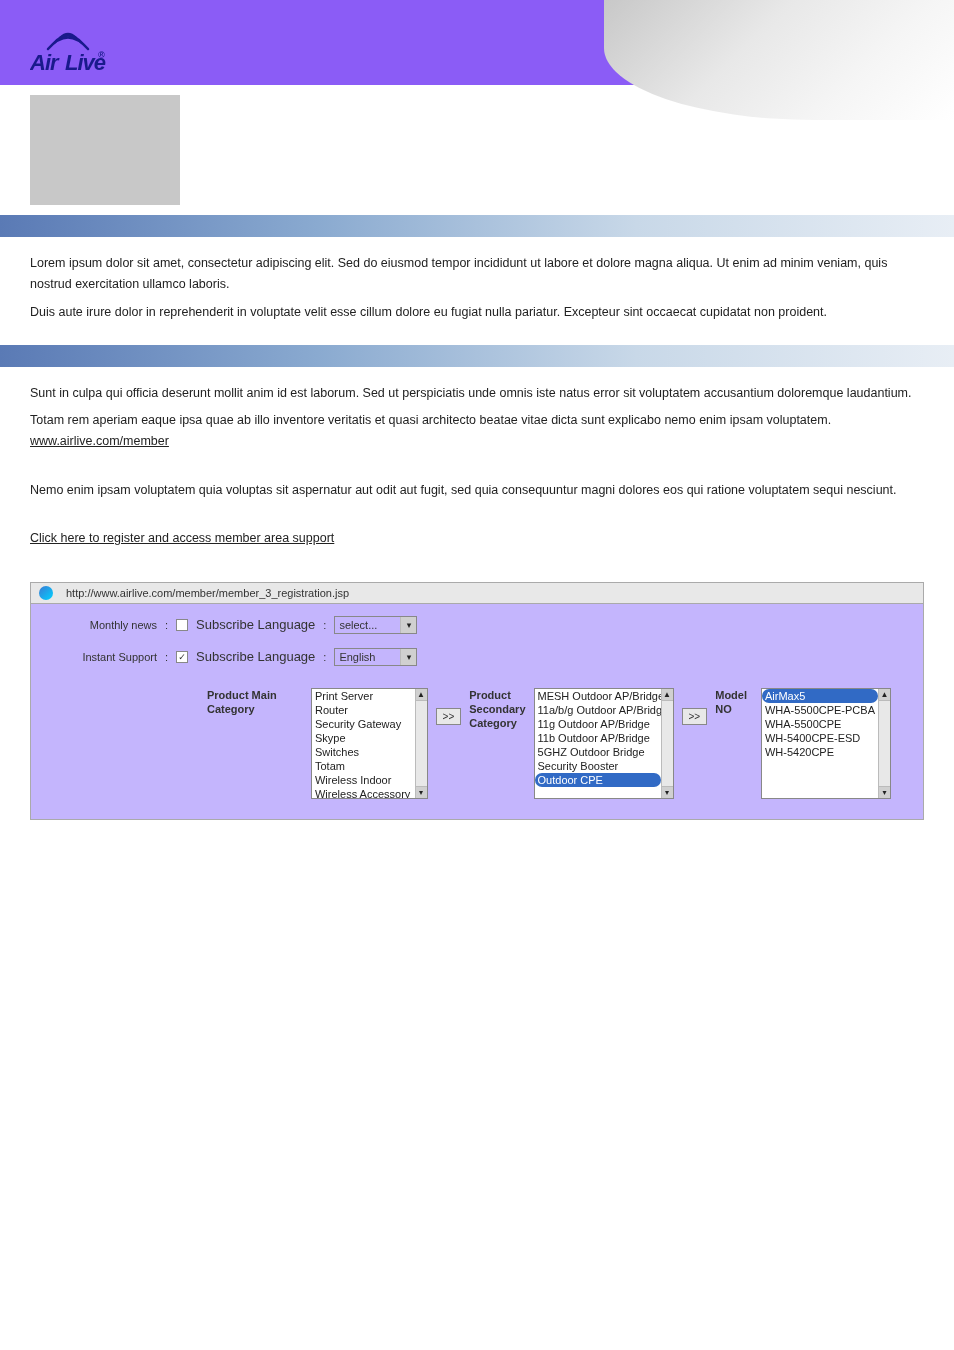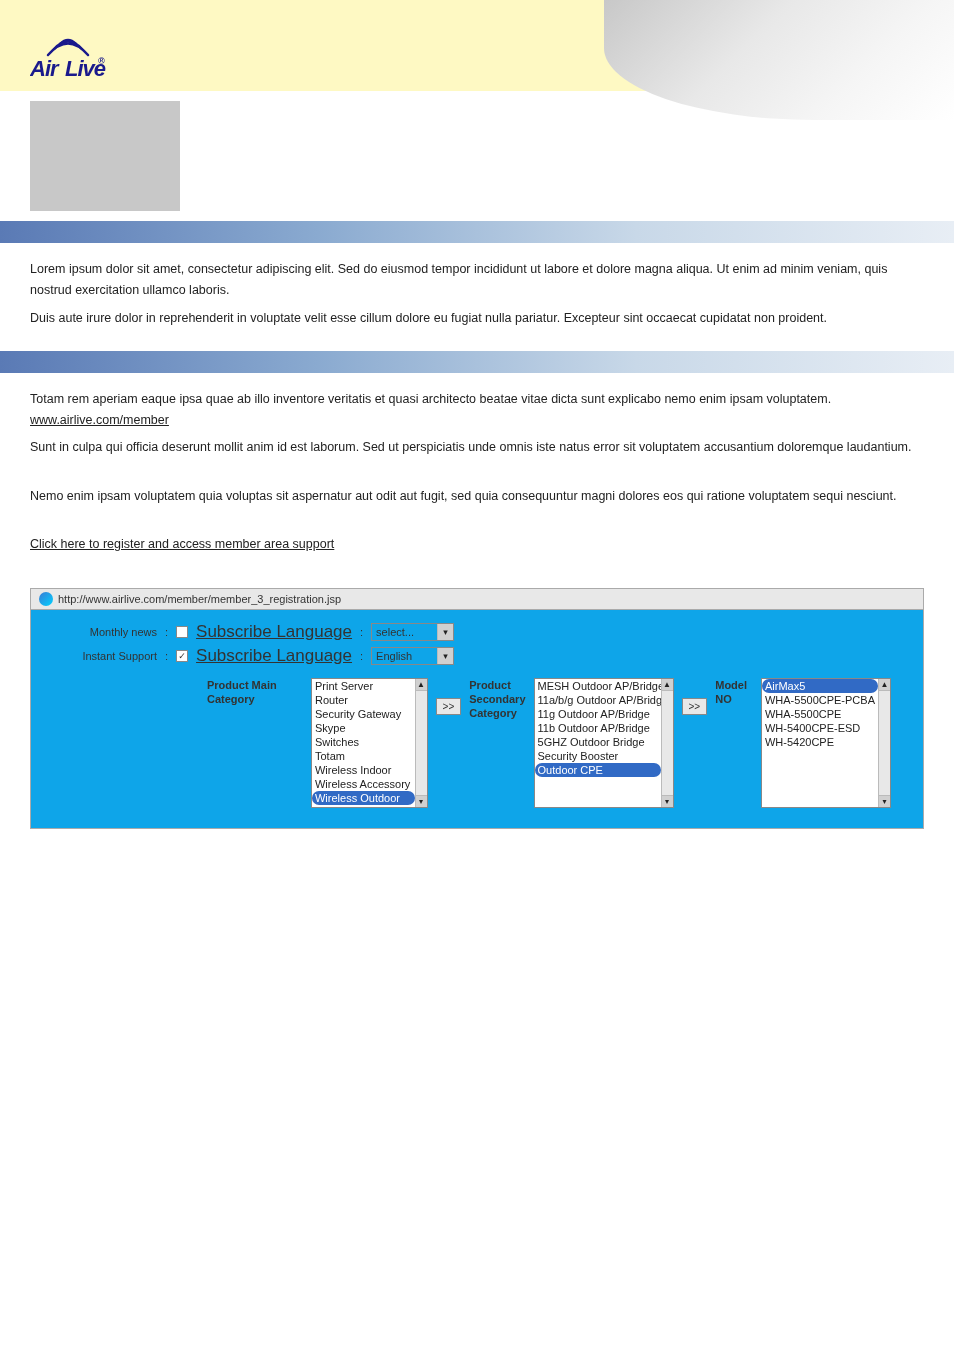--- a/index.html
+++ b/index.html
@@ -11,22 +11,22 @@
       width: 954px;
       min-height: 1350px;
       position: relative;
       overflow-x: hidden;
     }
 
     
     .header {
       display: flex;
       align-items: flex-start;
-      padding: 26px 30px 10px 30px;
-      background: #fef9c3;
+      padding: 20px 30px 10px 30px;
+      background: #8b5cf6;
       position: relative;
     }
     .logo-text {
       font-size: 28px;
       font-weight: bold;
       color: #1a1a8c;
       letter-spacing: -1px;
       font-style: italic;
       position: relative;
     }
@@ -92,37 +92,37 @@
     }
 
     .browser-bar {
       background: #e8e8e8;
       border-bottom: 1px solid #aaa;
       padding: 3px 8px;
       font-size: 11px;
       color: #333;
       display: flex;
       align-items: center;
-      gap: 5px;
+      gap: 13px;
     }
     .browser-icon {
       width: 14px;
       height: 14px;
       background: linear-gradient(135deg, #3a7bd5, #00d2ff);
       border-radius: 50%;
       display: inline-block;
       flex-shrink: 0;
     }
 
     .form-area {
-      background: #0ea5e9;
+      background: #c4b5fd;
       padding: 12px 16px 12px 16px;
       display: flex;
       flex-direction: column;
-      gap: 4px;
+      gap: 14px;
     }
 
     .form-row {
       display: flex;
       align-items: center;
       gap: 8px;
       font-size: 11px;
     }
 
     .form-label {
@@ -145,22 +145,21 @@
       background: #fff;
       border: 1px solid #888;
     }
     .checkmark {
       color: #333;
       font-size: 9px;
     }
 
     .subscribe-label {
       color: #333;
-      font-size: 17px;
-      text-decoration: underline;
+      font-size: 13px;
     }
 
     
     .columns-area {
       display: flex;
       gap: 0;
       padding: 8px 16px 8px 160px;
       align-items: flex-start;
     }
 
@@ -189,21 +188,21 @@
       background: #316ac5;
       color: #fff;
       border-radius: 7px;
     }
 
     .list-with-scroll {
       display: flex;
       border: 1px solid #888;
       background: #fff;
       width: 140px;
-      height: 130px;
+      height: 111px;
     }
     .list-content {
       flex: 1;
       overflow: hidden;
     }
 
     .arrow-btn {
       display: flex;
       flex-direction: column;
       gap: 4px;
@@ -308,25 +307,25 @@
 <div class="section-bar"></div>
 
 <div class="content-section">
   <p>Lorem ipsum dolor sit amet, consectetur adipiscing elit. Sed do eiusmod tempor incididunt ut labore et dolore magna aliqua. Ut enim ad minim veniam, quis nostrud exercitation ullamco laboris.</p>
   <p>Duis aute irure dolor in reprehenderit in voluptate velit esse cillum dolore eu fugiat nulla pariatur. Excepteur sint occaecat cupidatat non proident.</p>
 </div>
 
 <div class="section-bar"></div>
 
 <div class="content-section">
+  <p>Sunt in culpa qui officia deserunt mollit anim id est laborum. Sed ut perspiciatis unde omnis iste natus error sit voluptatem accusantium doloremque laudantium.</p>
   <p>
     <span>Totam rem aperiam eaque ipsa quae ab illo inventore veritatis et quasi architecto beatae vitae dicta sunt explicabo nemo enim ipsam voluptatem.</span>
     <a class="underline-link">www.airlive.com/member</a>
   </p>
-  <p>Sunt in culpa qui officia deserunt mollit anim id est laborum. Sed ut perspiciatis unde omnis iste natus error sit voluptatem accusantium doloremque laudantium.</p>
   <br>
   <p>Nemo enim ipsam voluptatem quia voluptas sit aspernatur aut odit aut fugit, sed quia consequuntur magni dolores eos qui ratione voluptatem sequi nesciunt.</p>
   <br>
   <p>
     <span class="underline-link">Click here to register and access member area support</span>
   </p>
 </div>
 
 <div class="screenshot-container">
 

